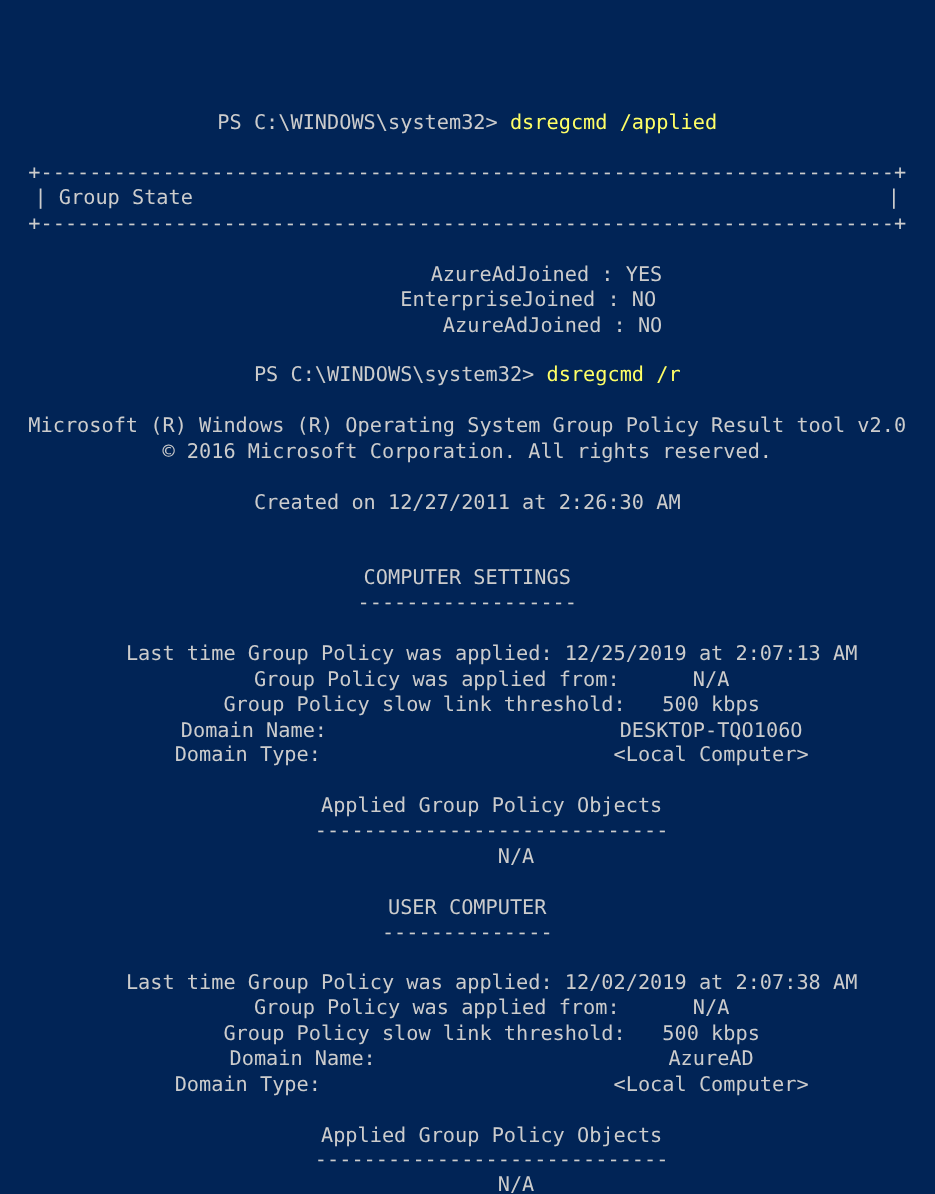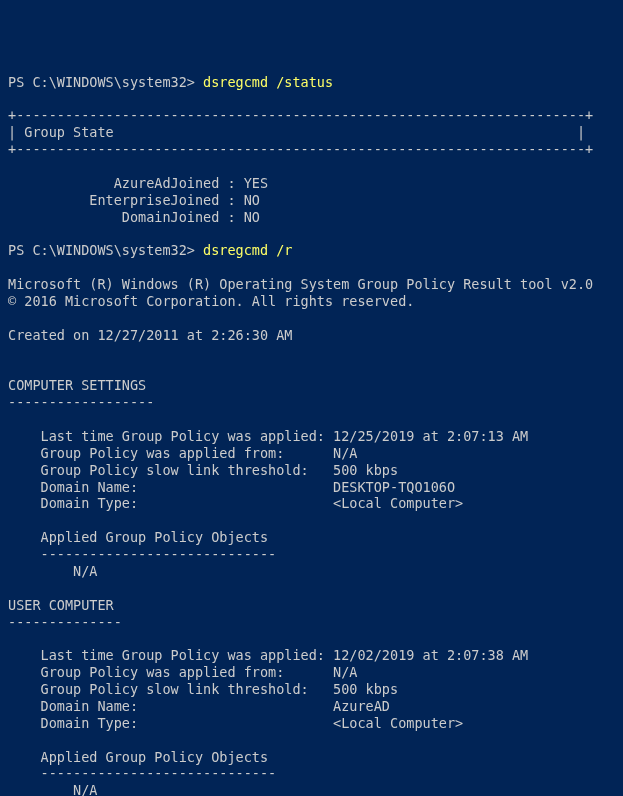--- a/index.html
+++ b/index.html
@@ -1,15 +1,15 @@
 <!DOCTYPE html>
 <html><head>
   <meta charset="utf-8">
   <style>
-    * { margin: 0; padding: 0; box-sizing: border-box; }
+    * { margin: 0; padding: 0; box-sizing: border-box; text-align: center; }
     body {
       background: #012456;
       color: #cccccc;
       font-family: "Consolas", "Lucida Console", monospace;
       font-size: 13.5px;
       line-height: 1.25;
       padding: 6px 8px;
       width: 623px;
       min-height: 796px;
       white-space: pre;
@@ -17,29 +17,29 @@
     }
     .prompt { color: #cccccc; }
     .cmd    { color: #ffff66; }
     .plain  { color: #cccccc; }
   </style>
 </head>
 <body>
 
 
 
-<span class="prompt">PS C:\WINDOWS\system32&gt; </span><span class="cmd">dsregcmd /status</span>
+<span class="prompt">PS C:\WINDOWS\system32&gt; </span><span class="cmd">dsregcmd /applied</span>
 
 <span class="plain">+----------------------------------------------------------------------+</span>
 <span class="plain">| Group State                                                         |</span>
 <span class="plain">+----------------------------------------------------------------------+</span>
 
 <span class="plain">             AzureAdJoined : YES</span>
 <span class="plain">          EnterpriseJoined : NO</span>
-<span class="plain">              DomainJoined : NO</span>
+<span class="plain">              AzureAdJoined : NO</span>
 
 <span class="prompt">PS C:\WINDOWS\system32&gt; </span><span class="cmd">dsregcmd /r</span>
 
 <span class="plain">Microsoft (R) Windows (R) Operating System Group Policy Result tool v2.0</span>
 <span class="plain">© 2016 Microsoft Corporation. All rights reserved.</span>
 
 <span class="plain">Created on ‎12/‎27/‎2011 at 2:26:30 AM</span>
 
 
 <span class="plain">COMPUTER SETTINGS</span>

